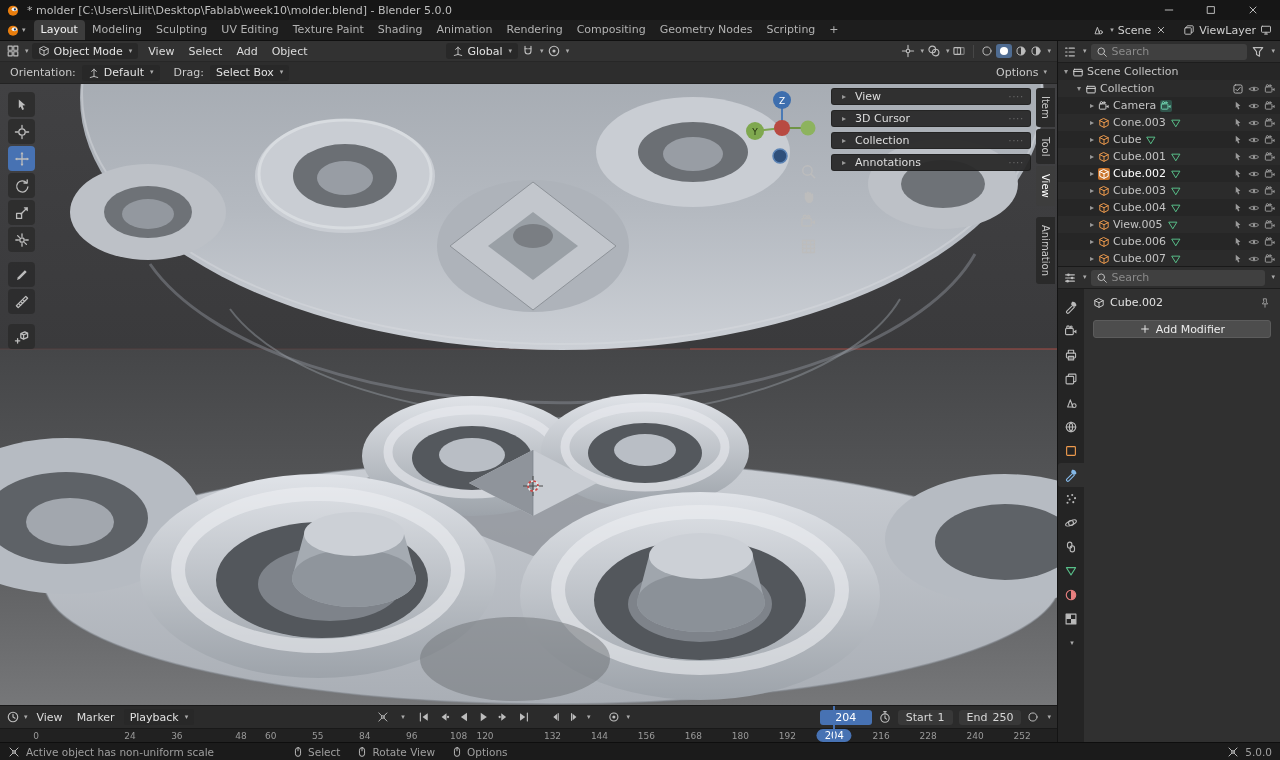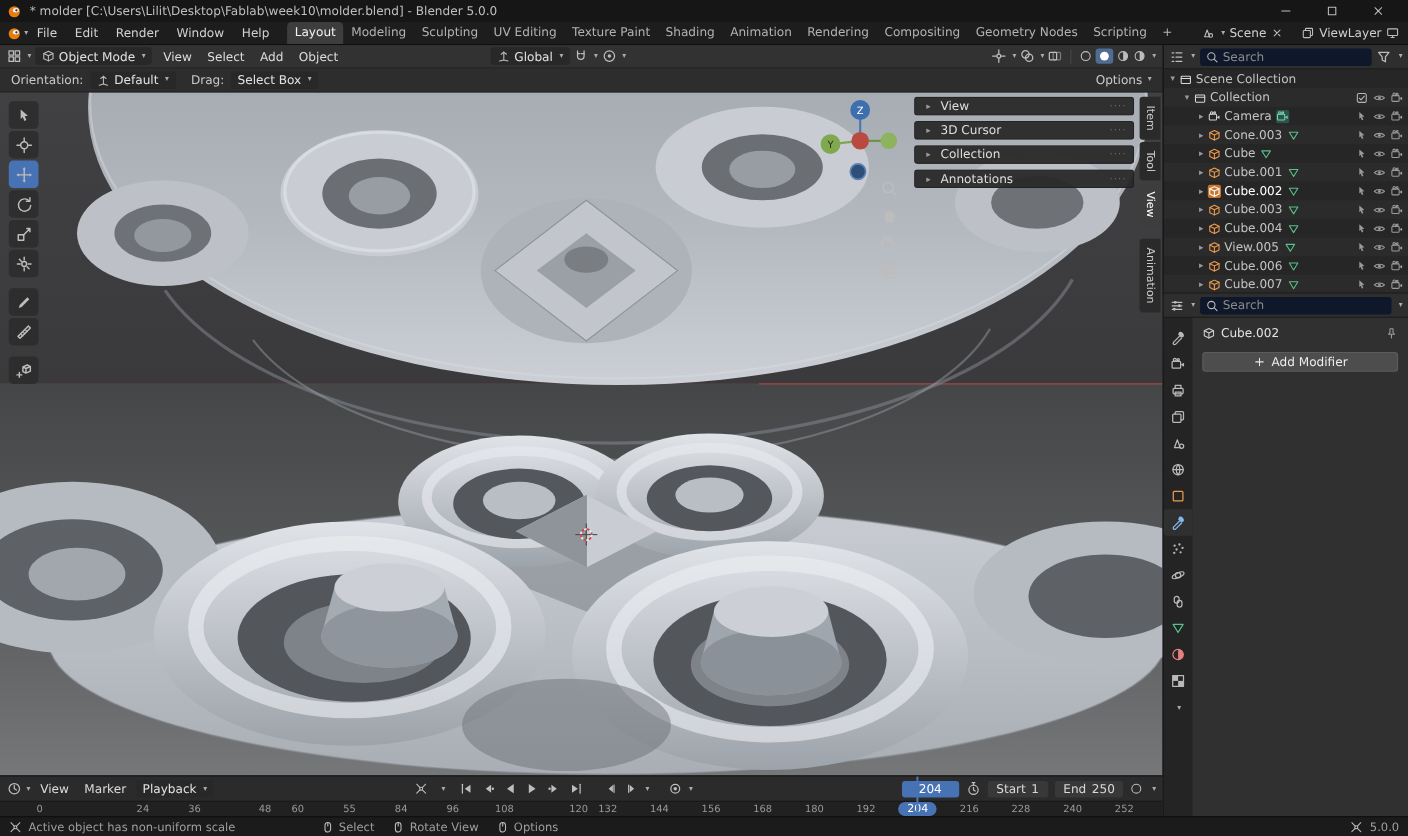--- a/index.html
+++ b/index.html
@@ -40,21 +40,21 @@
   .np-bar{height:17px;background:rgba(41,41,41,.95);border:1px solid rgba(0,0,0,.25);border-radius:3px;display:flex;align-items:center;padding:0 6px;gap:5px;color:#dedede;}
   .np-grip{margin-left:auto;color:#707070;font-size:9px;letter-spacing:1px;}
   .vtabs{position:absolute;right:2px;top:4px;display:flex;flex-direction:column;gap:2px;width:19px;}
   .vtab{writing-mode:vertical-rl;background:#2a2a2a;color:#c9c9c9;border-radius:3px 0 0 3px;padding:8px 2px;font-size:10px;display:flex;align-items:center;justify-content:center;}
   .vtab.active{background:#3d3d3d;color:#fff;}
   .gizmo{position:absolute;right:235px;top:2px;}
   .nav-btns{position:absolute;right:238px;top:79px;display:flex;flex-direction:column;gap:8px;align-items:center;width:22px;color:#c8c8c8;}
   
   .outliner{position:absolute;left:1057px;top:41px;width:223px;height:225px;background:#262626;border-left:1px solid #141414;overflow:hidden;}
   .panel-header{height:22px;background:#2e2e2e;display:flex;align-items:center;gap:4px;padding:0 5px;border-bottom:1px solid #1d1d1d;}
-  .search{flex:1;display:flex;align-items:center;gap:4px;background:#0f172a;border-radius:3px;height:16px;padding:0 5px;color:#8a8a8a;}
+  .search{flex:1;display:flex;align-items:center;gap:4px;background:#404040;border-radius:3px;height:16px;padding:0 5px;color:#8a8a8a;}
   .ol-row{display:flex;align-items:center;height:17px;padding-right:4px;color:#c3c3c3;}
   .ol-row:nth-child(even){background:#2b2b2b;}
   .ol-chev{width:12px;color:#9a9a9a;font-size:8px;text-align:center;flex:0 0 auto;}
   .ol-name{margin:0 4px 0 3px;white-space:nowrap;}
   .ol-right{margin-left:auto;display:flex;gap:4px;align-items:center;}
   .ol-row.active .ol-name{color:#fff;}
   .obj-active{background:#c9742c;border-radius:2px;color:#fff !important;}
   .cam-data{background:rgba(60,140,120,.45);border-radius:2px;}
   
   .props{position:absolute;left:1057px;top:266px;width:223px;height:476px;background:#303030;border-left:1px solid #141414;border-top:1px solid #191919;}
@@ -124,27 +124,20 @@
 
   <div class="topbar">
     <span class="icon">
         <svg viewBox="0 0 16 16" fill="none" stroke="currentColor" stroke-width="1.3" stroke-linecap="round" stroke-linejoin="round">
           <circle cx="8" cy="8.8" r="5.8" fill="#e87d0d" stroke="none"></circle>
           <ellipse cx="9.6" cy="7.2" rx="3.1" ry="2.3" fill="#eef3f7" stroke="none"></ellipse>
           <circle cx="10.2" cy="7.3" r="1.2" fill="#17345c" stroke="none"></circle>
         </svg>
       </span>
       <span class="chev">▾</span>
-    <div style="display:flex;height:100%">
-        <span class="menu-item">File</span>
-        <span class="menu-item">Edit</span>
-        <span class="menu-item">Render</span>
-        <span class="menu-item">Window</span>
-        <span class="menu-item">Help</span>
-      </div>
     <div class="ws-tabs">
         <span class="ws-tab active">Layout</span>
         <span class="ws-tab">Modeling</span>
         <span class="ws-tab">Sculpting</span>
         <span class="ws-tab">UV Editing</span>
         <span class="ws-tab">Texture Paint</span>
         <span class="ws-tab">Shading</span>
         <span class="ws-tab">Animation</span>
         <span class="ws-tab">Rendering</span>
         <span class="ws-tab">Compositing</span>
@@ -1299,21 +1292,21 @@
     <div class="tl-ruler">
         <span class="tl-frame" style="left: 36px;">0</span>
         <span class="tl-frame" style="left: 129.912px;">24</span>
         <span class="tl-frame" style="left: 176.868px;">36</span>
         <span class="tl-frame" style="left: 241px;">48</span>
         <span class="tl-frame" style="left: 270.78px;">60</span>
         <span class="tl-frame" style="left: 317.736px;">55</span>
         <span class="tl-frame" style="left: 364.692px;">84</span>
         <span class="tl-frame" style="left: 411.648px;">96</span>
         <span class="tl-frame" style="left: 458.604px;">108</span>
-        <span class="tl-frame" style="left: 526px;">120</span>
+        <span class="tl-frame" style="left: 485px;">120</span>
         <span class="tl-frame" style="left: 552.516px;">132</span>
         <span class="tl-frame" style="left: 599.472px;">144</span>
         <span class="tl-frame" style="left: 646.428px;">156</span>
         <span class="tl-frame" style="left: 693.384px;">168</span>
         <span class="tl-frame" style="left: 740.34px;">180</span>
         <span class="tl-frame" style="left: 787.296px;">192</span>
         <span class="tl-frame" style="left: 881.208px;">216</span>
         <span class="tl-frame" style="left: 928.164px;">228</span>
         <span class="tl-frame" style="left: 975.12px;">240</span>
         <span class="tl-frame" style="left: 1022.08px;">252</span>

